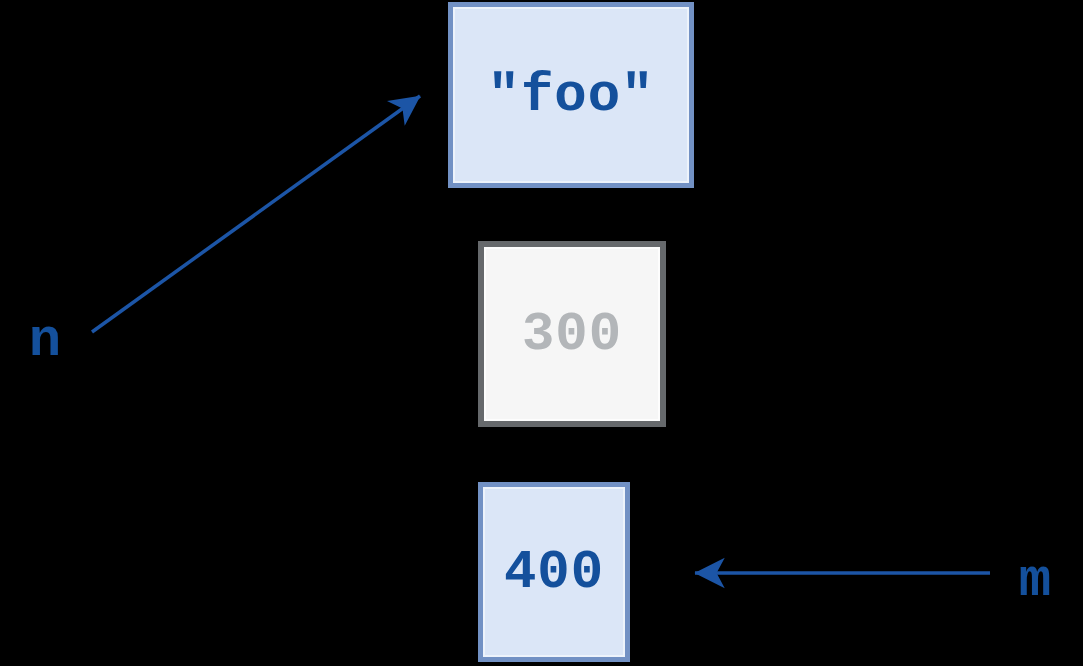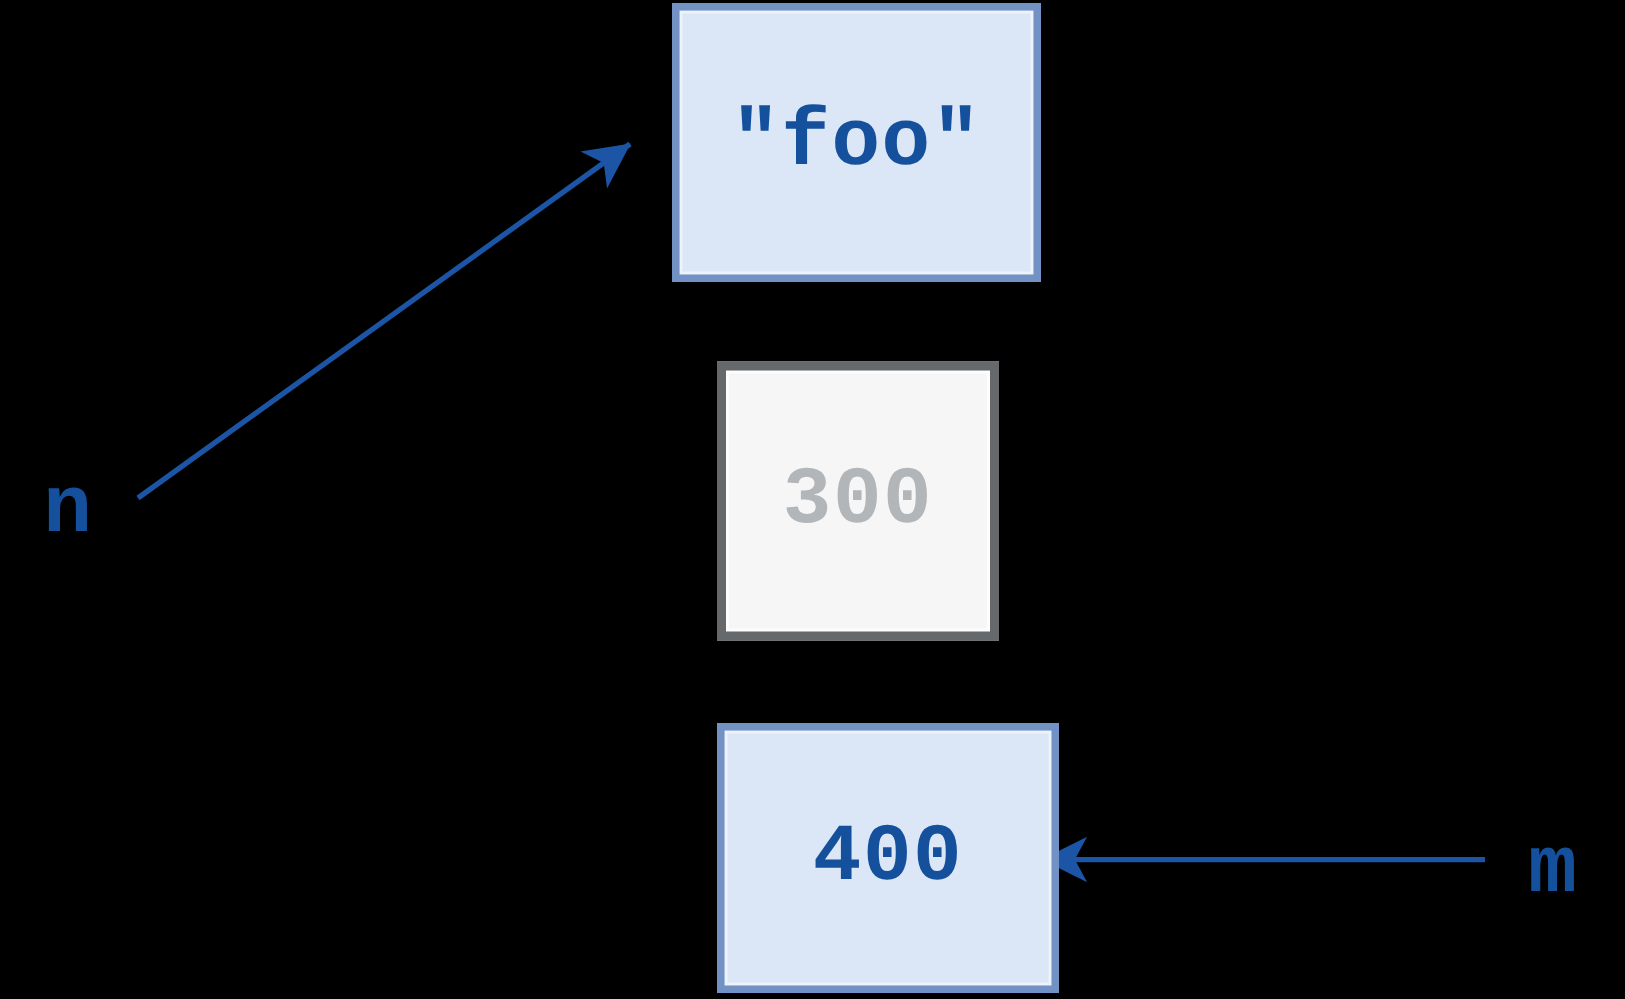--- a/index.html
+++ b/index.html
@@ -83,21 +83,21 @@
   </svg>
 
   <div class="box blue" style="left:448px; top:2px; width:246px; height:186px;">
     <span class="val">"foo"</span>
   </div>
 
   <div class="box gray" style="left:478px; top:241px; width:188px; height:186px;">
     <span class="val">300</span>
   </div>
 
-  <div class="box blue" style="left:478px; top:482px; width:228px; height:180px;">
+  <div class="box blue" style="left:478px; top:482px; width:152px; height:180px;">
     <span class="val">400</span>
   </div>
 
   <div class="var-label" style="left:17px; top:313px;">n</div>
 
   <div class="var-label" style="left:1007px; top:553px;">m</div>
 
 </div>
 
 </body></html>

